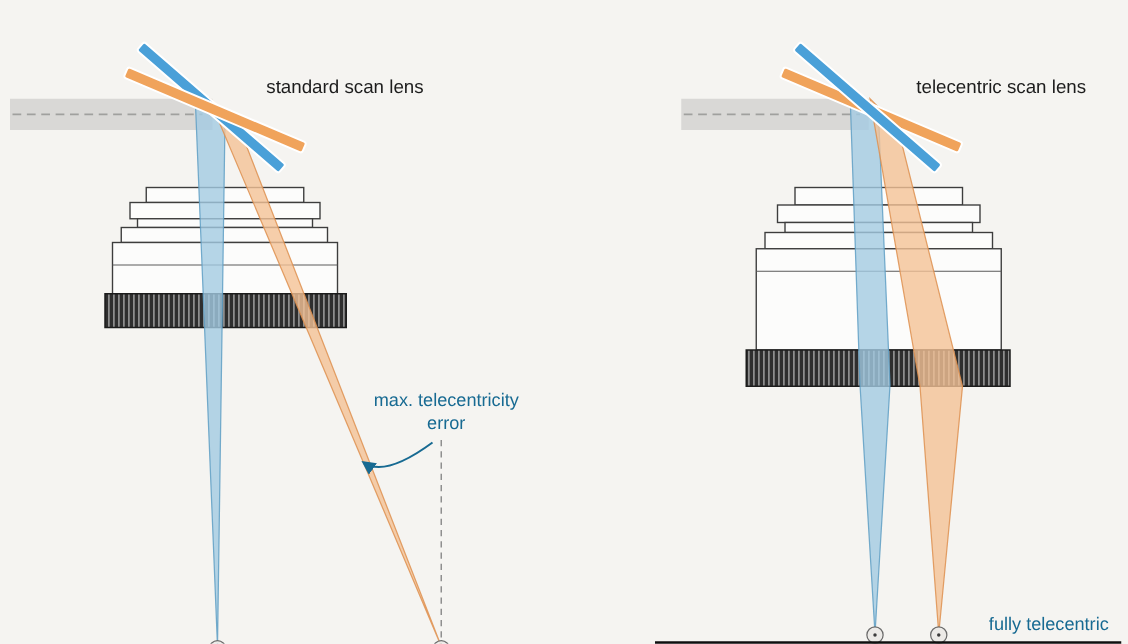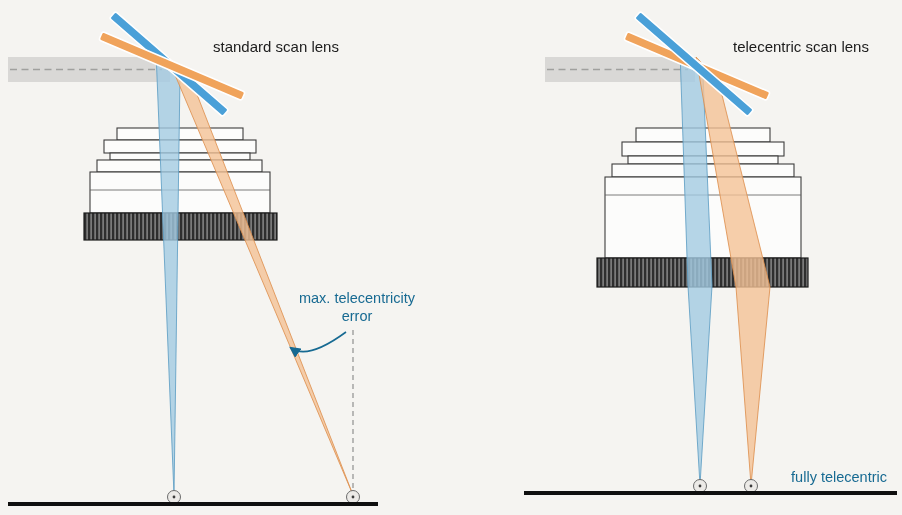--- a/index.html
+++ b/index.html
@@ -2,21 +2,21 @@
 <html style="--background: #f5f4f1; --beam-blue-fill: #a3cbe2; --beam-blue-stroke: #5f9fc4; --beam-orange-fill: #f4c296; --beam-orange-stroke: #de9150; --mirror-blue: #4aa0d8; --mirror-orange: #f0a35b; --annotation-blue: #176a92; --title-color: #1c1c1c; --lens-stroke: #3d3d3d; --incoming-beam: #d9d8d6; --ground: #0f0f0f;"><head>
 <meta charset="utf-8">
 <style>
   html, body { margin: 0; padding: 0; }
   body {
     width: 902px; height: 515px;
     background: var(--background, #f5f4f1);
     font-family: "Liberation Sans", sans-serif;
     overflow: hidden;
   }
-  #stage { position: relative; width: 902px; height: 461px; }
+  #stage { position: relative; width: 902px; height: 461px; margin-top: 22px; }
   svg { position: absolute; left: 0; top: 0; }
 
   .incoming      { fill: var(--incoming-beam, #d9d8d6); }
   .center-dash   { stroke: #a0a09e; stroke-width: 1.5; stroke-dasharray: 7 4.5; fill: none; }
   .lens-part     { fill: #fcfcfb; stroke: var(--lens-stroke, #3d3d3d); stroke-width: 1.1; }
   .lens-line     { stroke: #5a5a5a; stroke-width: 0.8; }
   .knurl-ring    { fill: url(#knurl); stroke: #1c1c1c; stroke-width: 1.2; }
   .beam-blue     { fill: var(--beam-blue-fill, #a3cbe2); fill-opacity: 0.8;
                    stroke: var(--beam-blue-stroke, #5f9fc4); stroke-width: 1; stroke-opacity: 0.85; }
   .beam-orange   { fill: var(--beam-orange-fill, #f4c296); fill-opacity: 0.8;

